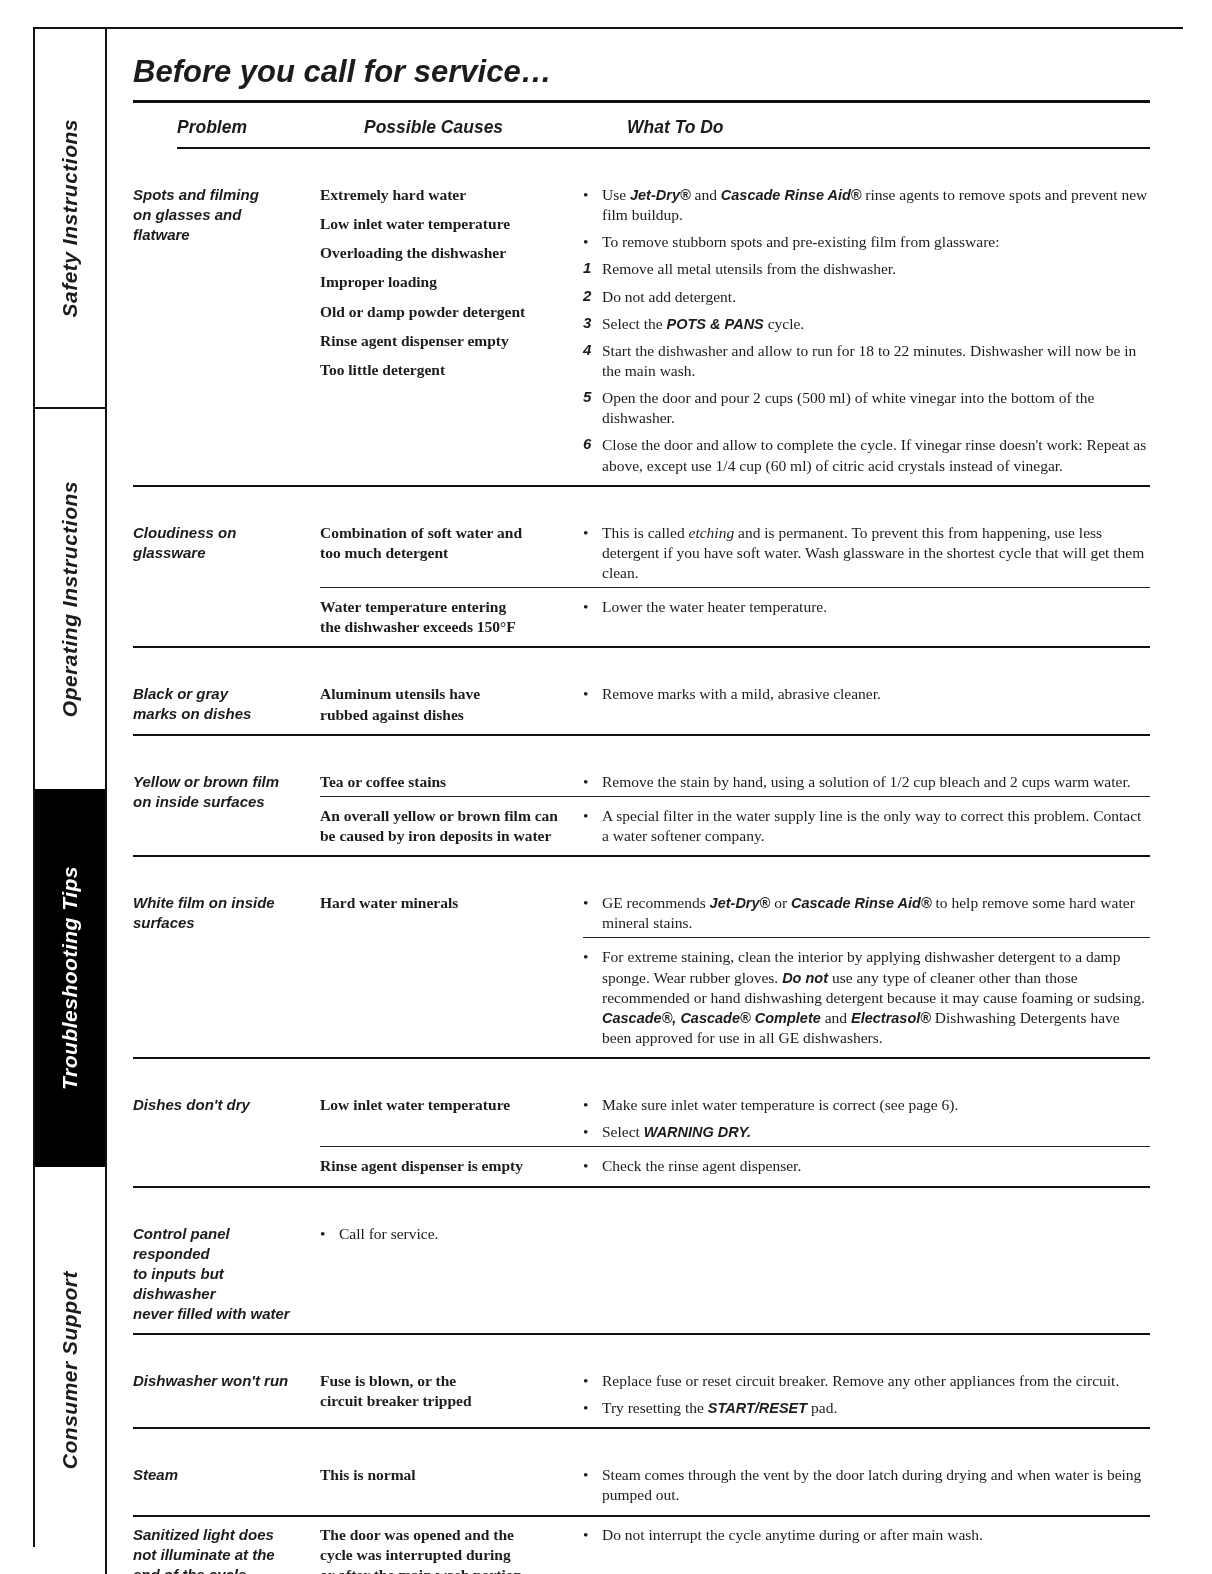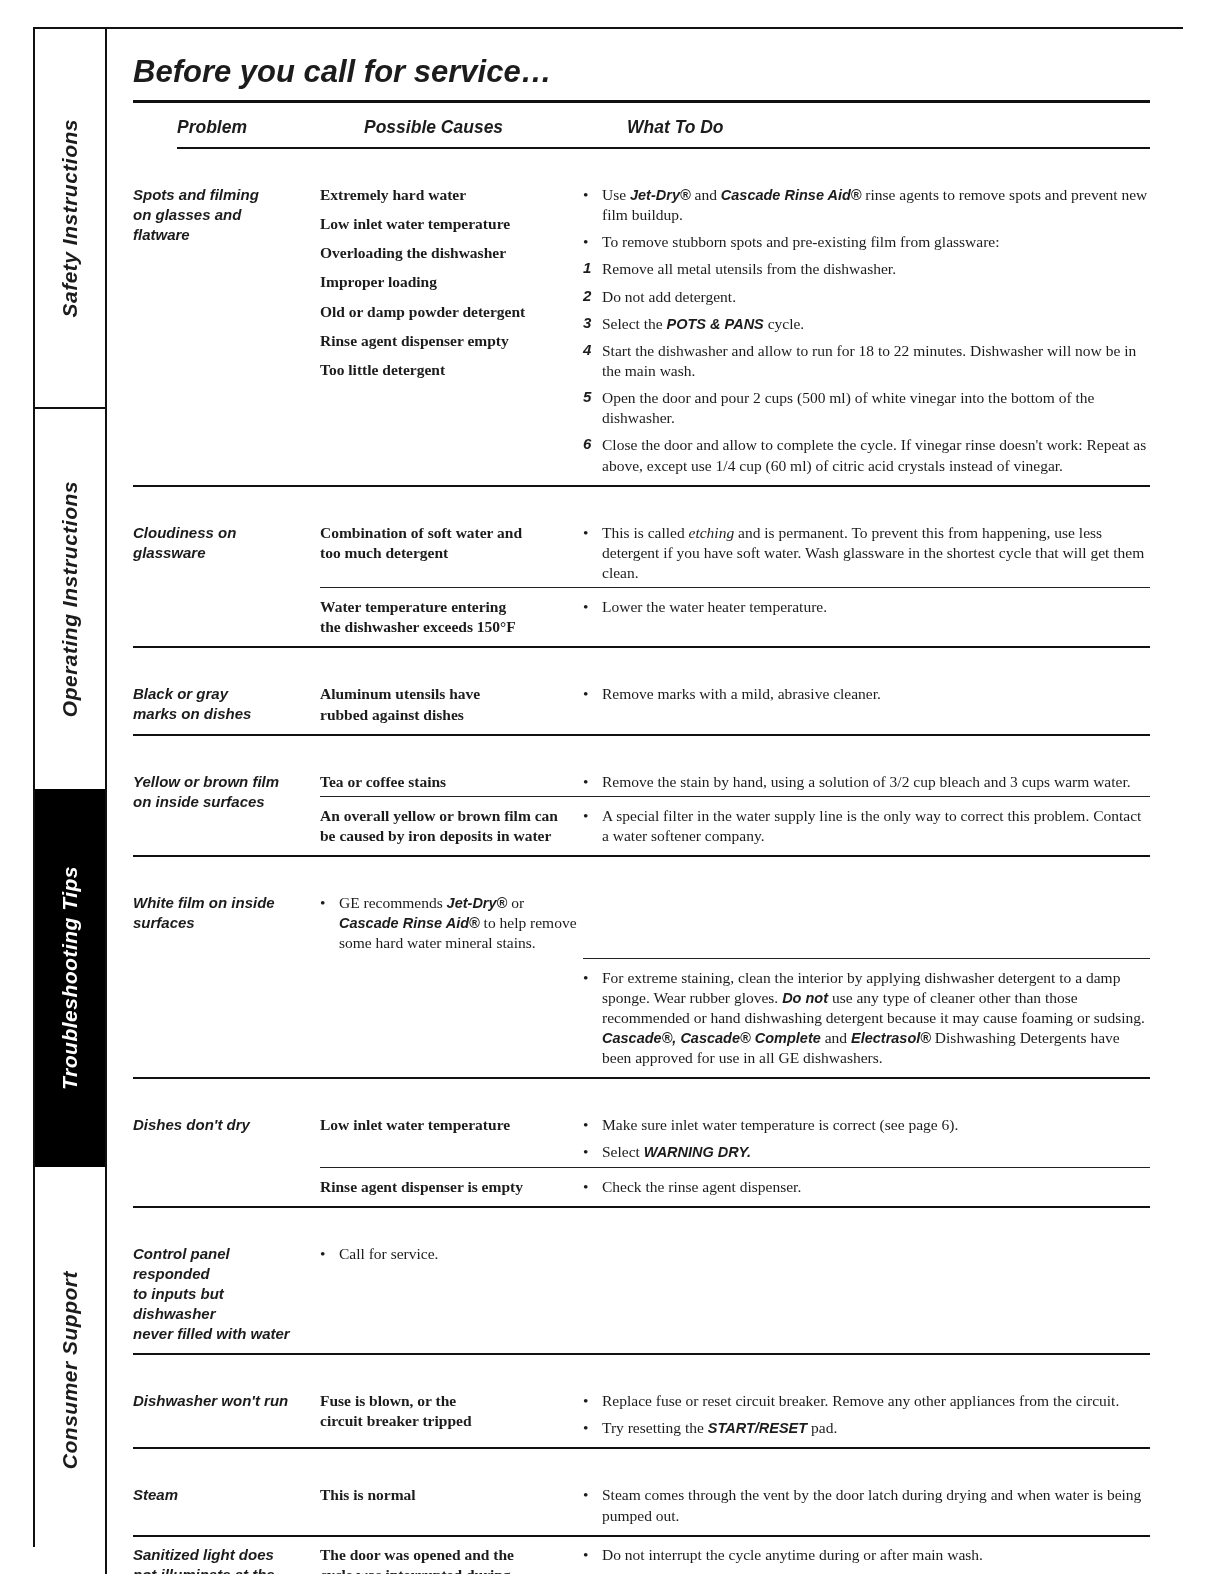--- a/index.html
+++ b/index.html
@@ -189,21 +189,21 @@
           <div class="col-problem">Yellow or brown film
 on inside surfaces</div>
           <div class="row-body">
             <div class="group">
               <div class="col-causes">
                 <div class="cause">Tea or coffee stains</div>
               </div>
               <div class="col-todo">
                 <div class="todo-item">
                   <div class="marker">•</div>
-                  <div class="todo-text"><span>Remove the stain by hand, using a solution of 3/2 cup bleach and 3 cups warm water.</span></div>
+                  <div class="todo-text"><span>Remove the stain by hand, using a solution of 1/2 cup bleach and 2 cups warm water.</span></div>
                 </div>
               </div>
             </div>
             <div class="subsep causes"></div>
             <div class="group">
               <div class="col-causes">
                 <div class="cause">An overall yellow or brown film can
 be caused by iron deposits in water</div>
               </div>
               <div class="col-todo">
@@ -213,20 +213,23 @@
                 </div>
               </div>
             </div>
           </div>
         </div>
         <div class="row">
           <div class="col-problem">White film on inside
 surfaces</div>
           <div class="row-body">
             <div class="group">
+              <div class="col-causes">
+                <div class="cause">Hard water minerals</div>
+              </div>
               <div class="col-todo">
                 <div class="todo-item">
                   <div class="marker">•</div>
                   <div class="todo-text"><span>GE recommends </span><span class="hl">Jet-Dry®</span><span> or </span><span class="hl">Cascade Rinse Aid®</span><span> to help remove some hard water mineral stains.</span></div>
                 </div>
               </div>
             </div>
             <div class="subsep todo"></div>
             <div class="group">
               <div class="col-causes"></div>

